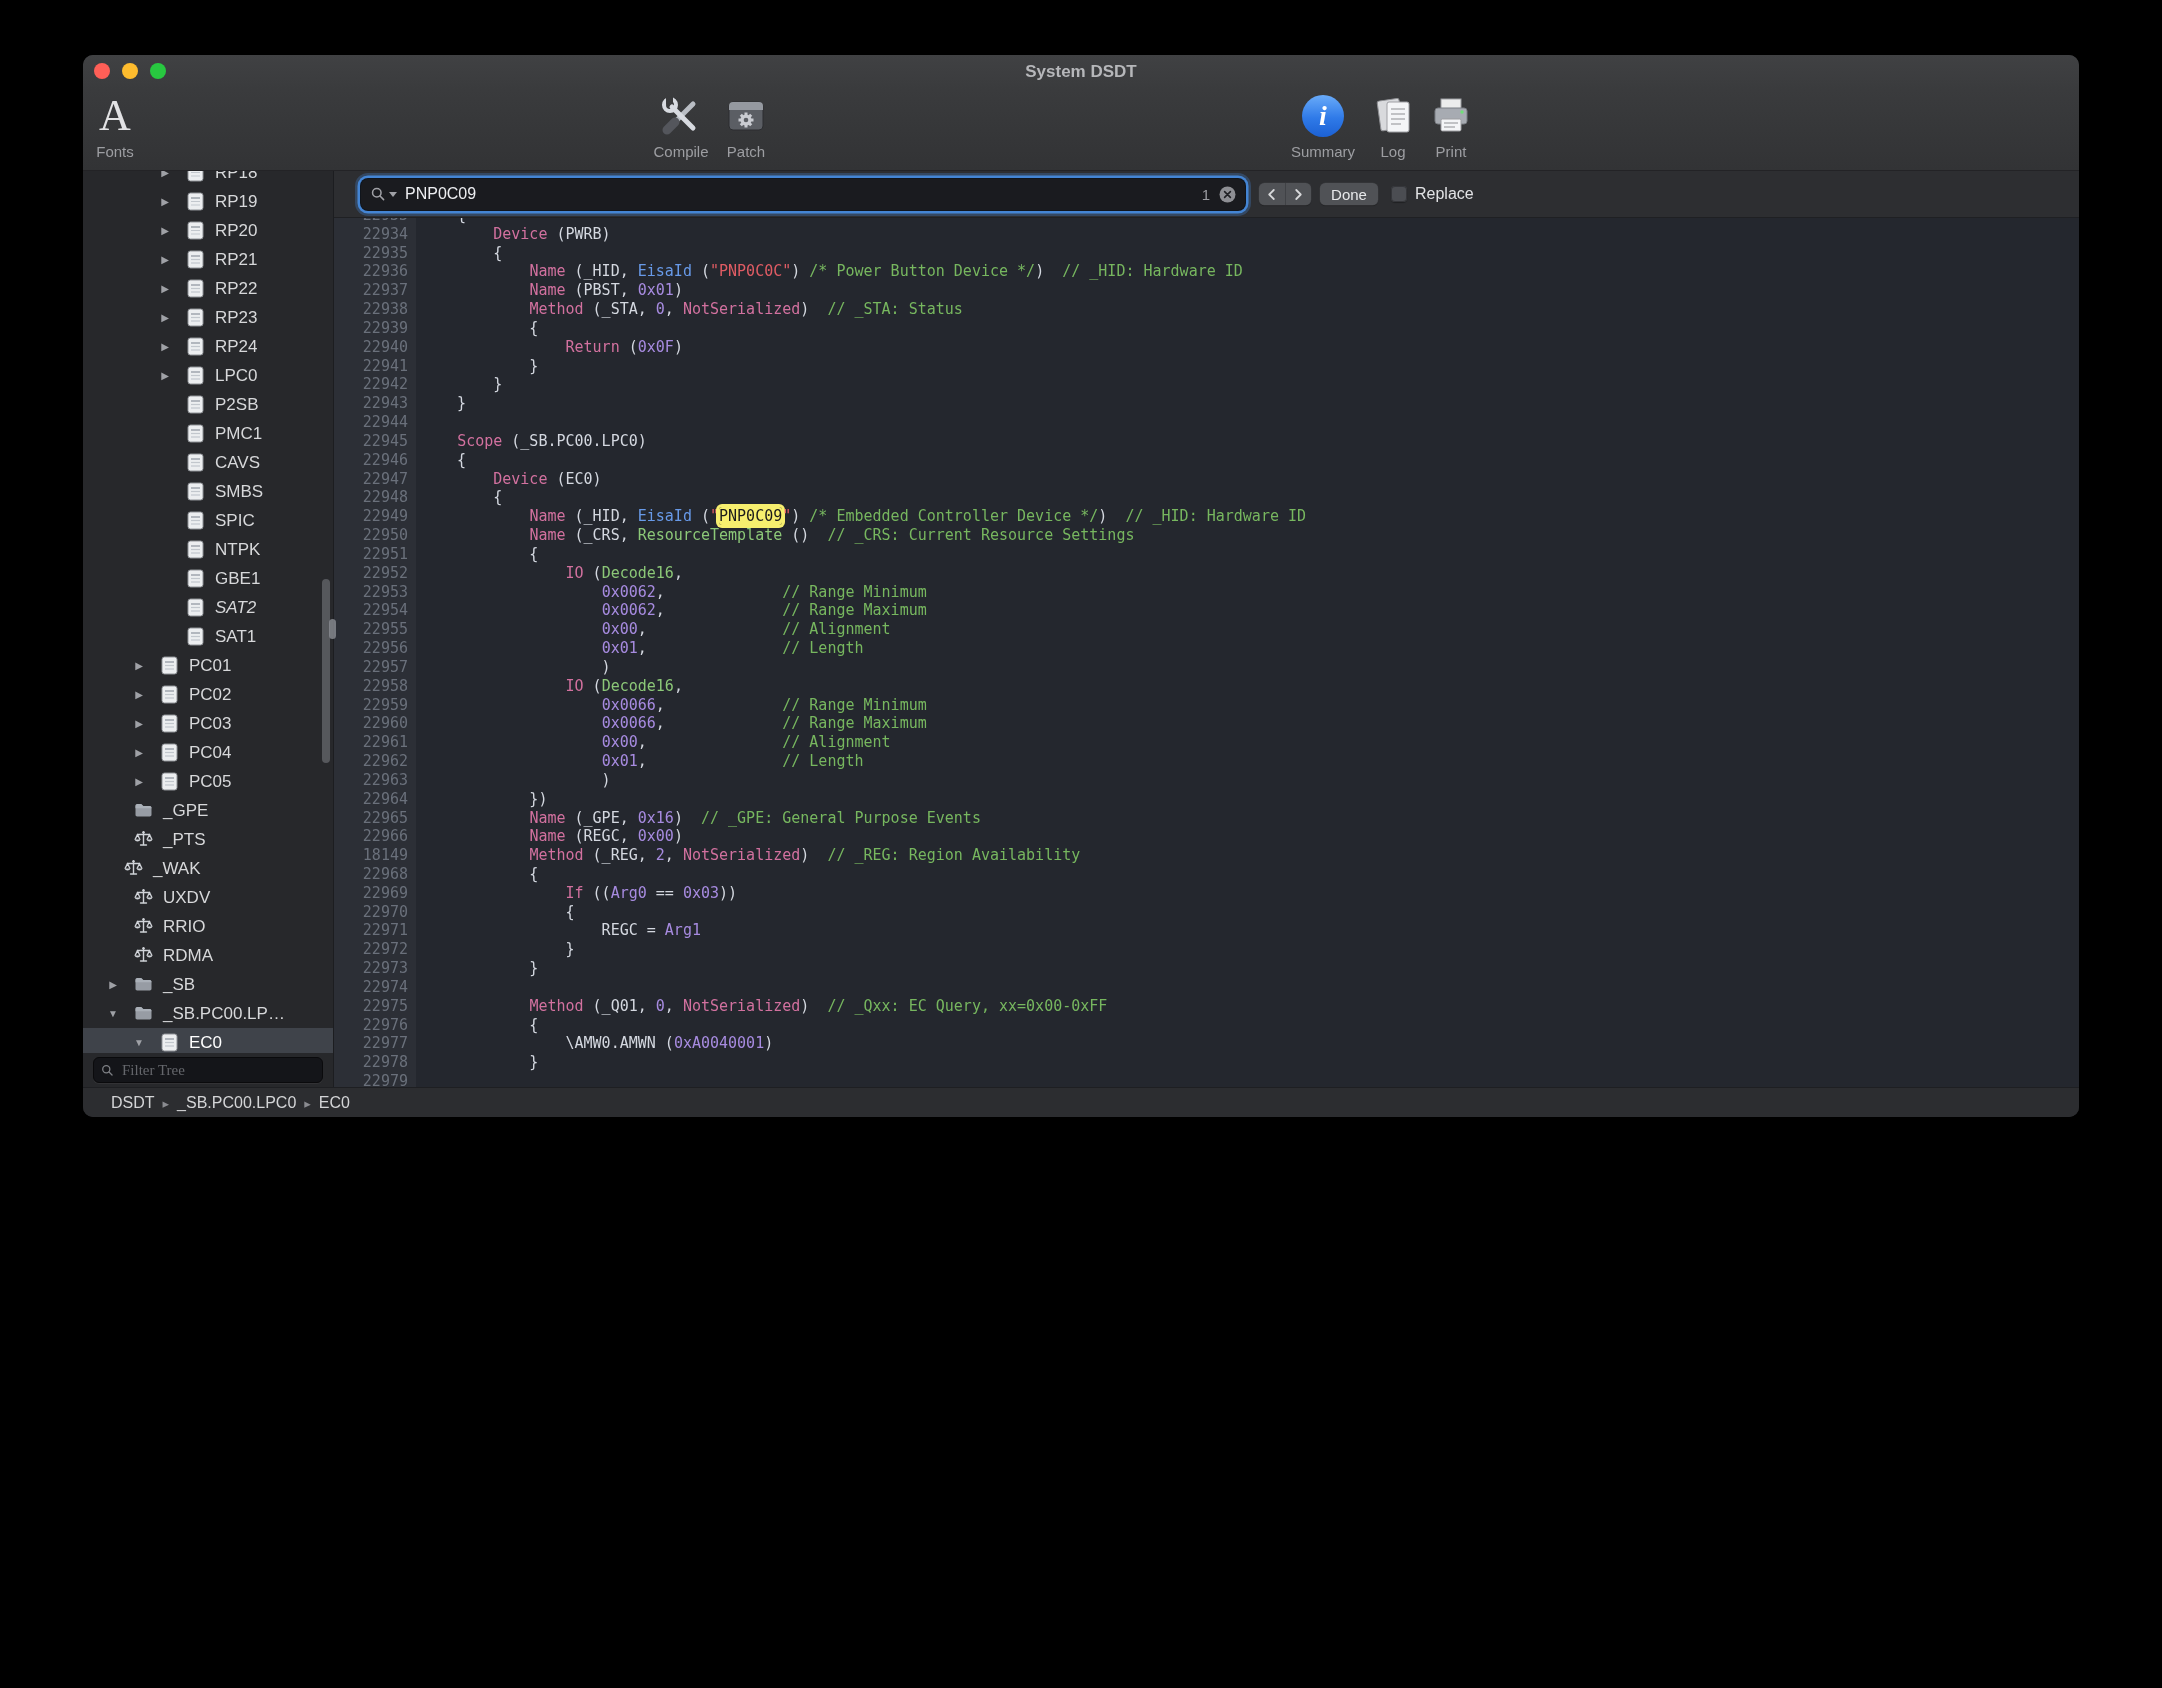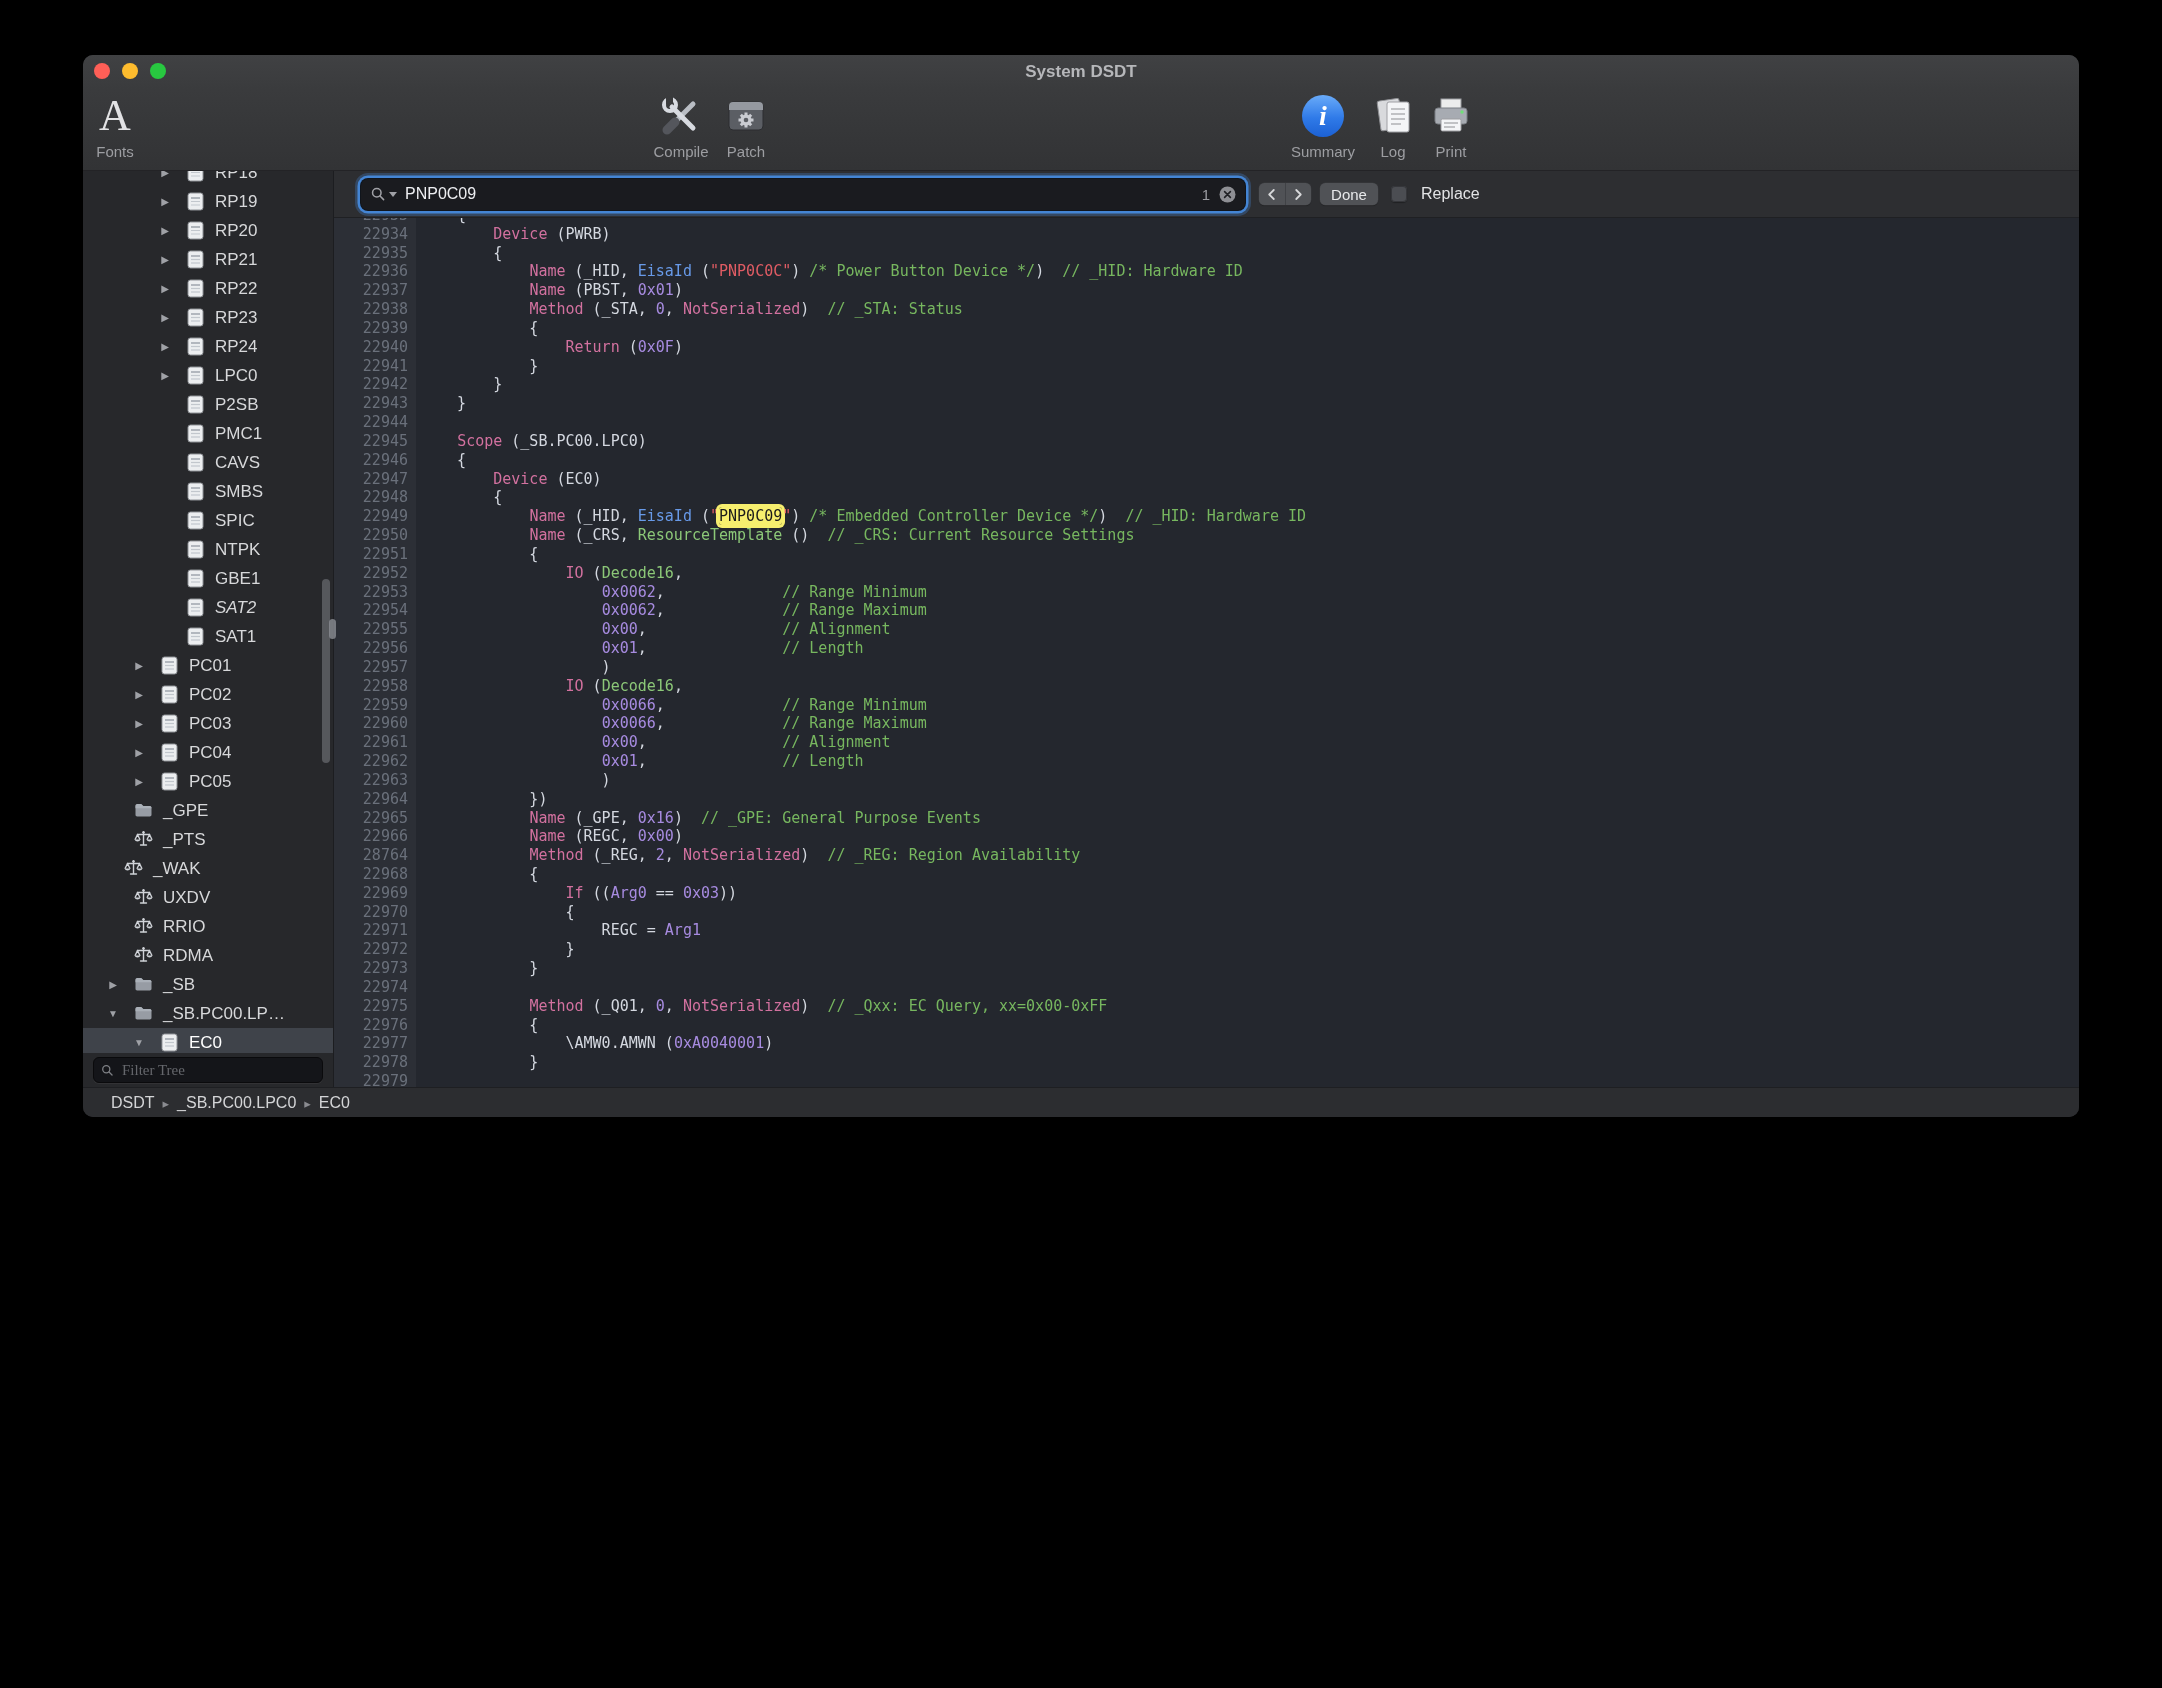--- a/index.html
+++ b/index.html
@@ -72,21 +72,21 @@
               font-size:16px;color:#edeef1;font-family:"Liberation Sans",sans-serif}
   .match-count{flex:none;color:#9b9ca1;font-size:15px;margin-right:3px}
   .clear-btn{flex:none;display:flex;align-items:center}
   .nav-seg{margin-left:14px;flex:none;display:flex;width:52px;height:22px;background:#505256;
            border-radius:5.5px;overflow:hidden;box-shadow:0 0 0 .5px #3a3b3e,0 1px 1px rgba(0,0,0,.3)}
   .nav-btn{flex:1;display:flex;align-items:center;justify-content:center}
   .nav-btn + .nav-btn{border-left:1px solid #404246}
   .done-btn{margin-left:9px;flex:none;width:58px;height:22px;background:#505256;border-radius:5.5px;
             color:#e7e8ea;font-size:15px;display:flex;align-items:center;justify-content:center;
             box-shadow:0 0 0 .5px #3a3b3e,0 1px 1px rgba(0,0,0,.3)}
-  .replace-wrap{margin-left:13px;flex:none;display:flex;align-items:center;gap:14px}
+  .replace-wrap{margin-left:13px;flex:none;display:flex;align-items:center;gap:8px}
   .checkbox{width:16px;height:16px;border-radius:4px;background:#4b4d52;
             box-shadow:inset 0 0 0 1px #35363a,0 1px 1px rgba(0,0,0,.3)}
   .replace-label{font-size:16px;color:#e2e3e5}
 
   .code-viewport{flex:1;position:relative;overflow:hidden;
                  background:linear-gradient(90deg,#2c2f36 0,#2c2f36 82px,#24272e 82px)}
   .code-scroll{display:flex;margin-top:-12px;
                font-family:"DejaVu Sans Mono",monospace;font-size:15px;line-height:18.83px}
   .gutter{width:82px;flex:none;text-align:right;padding-right:8px;box-sizing:border-box;color:#6a707b}
   .code-pane{padding-left:5px;white-space:pre}
@@ -670,21 +670,21 @@
               <div class="ln">22957</div>
               <div class="ln">22958</div>
               <div class="ln">22959</div>
               <div class="ln">22960</div>
               <div class="ln">22961</div>
               <div class="ln">22962</div>
               <div class="ln">22963</div>
               <div class="ln">22964</div>
               <div class="ln">22965</div>
               <div class="ln">22966</div>
-              <div class="ln">28764</div>
+              <div class="ln">18149</div>
               <div class="ln">22968</div>
               <div class="ln">22969</div>
               <div class="ln">22970</div>
               <div class="ln">22971</div>
               <div class="ln">22972</div>
               <div class="ln">22973</div>
               <div class="ln">22974</div>
               <div class="ln">22975</div>
               <div class="ln">22976</div>
               <div class="ln">22977</div>

